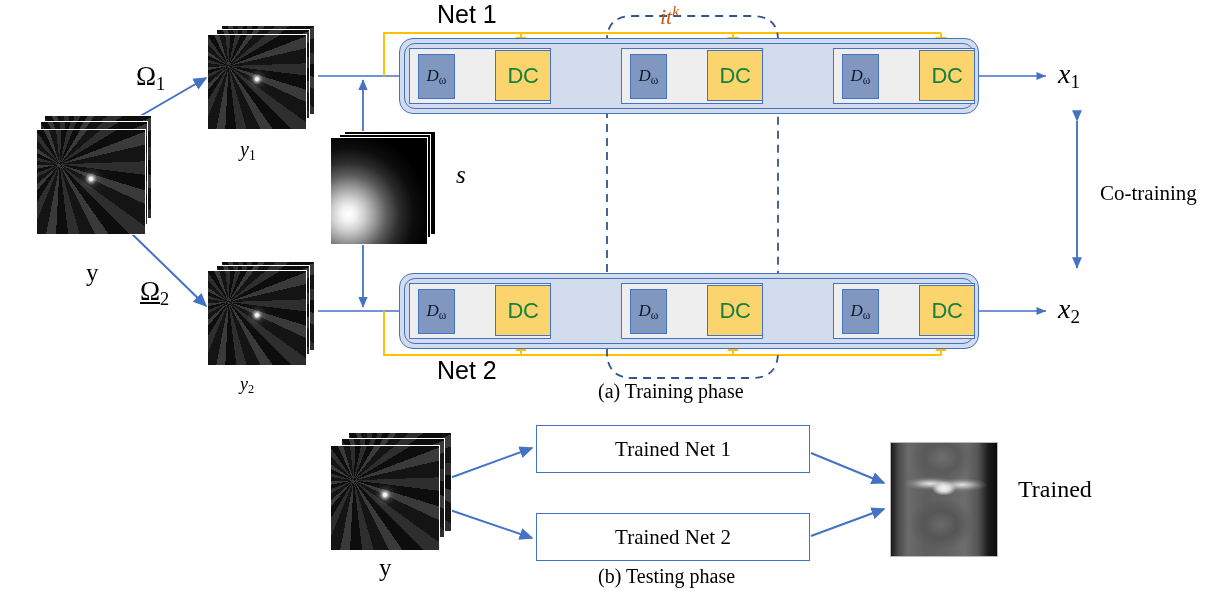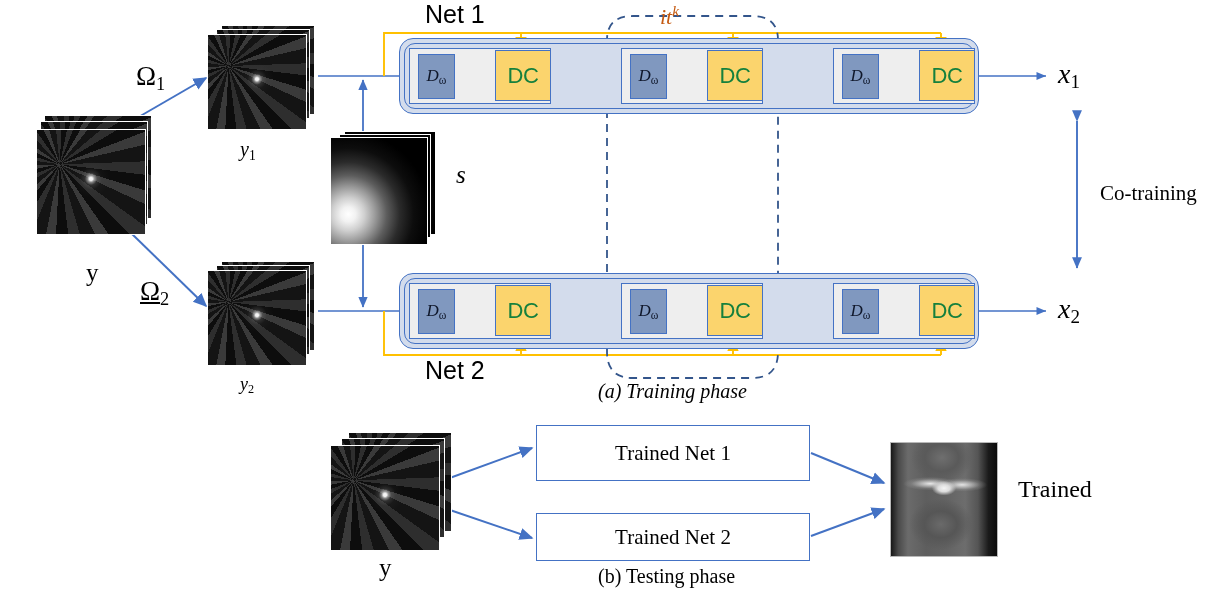--- a/index.html
+++ b/index.html
@@ -21,21 +21,21 @@
   }
 
   
   .lbl {
     position: absolute;
     color: #000000;
     white-space: nowrap;
     line-height: 1;
   }
   .lbl-serif   { font-family: "Liberation Serif", "DejaVu Serif", serif; }
-  .lbl-sans    { font-family: "Liberation Sans", "DejaVu Sans", sans-serif; }
+  .lbl-sans    { font-family: "Liberation Sans", "DejaVu Sans", sans-serif; margin-left: 12px; }
   .math {
     font-family: "Liberation Serif", "DejaVu Serif", serif;
     font-style: italic;
   }
   .sub {
     font-style: normal;
     font-size: 0.68em;
     vertical-align: -0.28em;
     letter-spacing: 0;
   }
@@ -378,21 +378,21 @@
 
   <div class="blk blk-d" style="left:842px; top:289px; width:37px; height:45px; font-size:17px;">
     <span>
       <span class="math">D</span><span class="math sub">ω</span>
     </span>
   </div>
   <div class="blk blk-dc" style="left:919px; top:285px; width:56px; height:51px; font-size:22px;">
     <span>DC</span>
   </div>
 
-  <div class="tbox" style="left:536px; top:425px; width:274px; height:56px; font-size:21px;">
+  <div class="tbox" style="left:536px; top:425px; width:274px; height:48px; font-size:21px;">
     <span>Trained Net 1</span>
   </div>
   <div class="tbox" style="left:536px; top:513px; width:274px; height:48px; font-size:21px;">
     <span>Trained Net 2</span>
   </div>
 
   <div class="lbl lbl-sans" style="left:425px; top:2px; font-size:25px;">
     <span>Net 1</span>
   </div>
   <div class="lbl lbl-sans" style="left:425px; top:358px; font-size:25px;">
@@ -432,21 +432,21 @@
   </div>
 
   <div class="lbl" style="left:1058px; top:295px; font-size:28px;">
     <span class="math">x</span><span class="math sub">2</span>
   </div>
 
   <div class="lbl lbl-serif" style="left:1100px; top:183px; font-size:21px;">
     <span>Co-training</span>
   </div>
 
-  <div class="lbl lbl-serif" style="left:598px; top:381px; font-size:20px;font-style:italic;">
+  <div class="lbl lbl-serif" style="left:598px; top:381px; font-size:20px;">
     <span>(a) Training phase</span>
   </div>
 
   <div class="lbl lbl-serif" style="left:379px; top:555px; font-size:25px;">
     <span>y</span>
   </div>
 
   <div class="lbl lbl-serif" style="left:1018px; top:477px; font-size:24px;">
     <span>Trained</span>
   </div>

